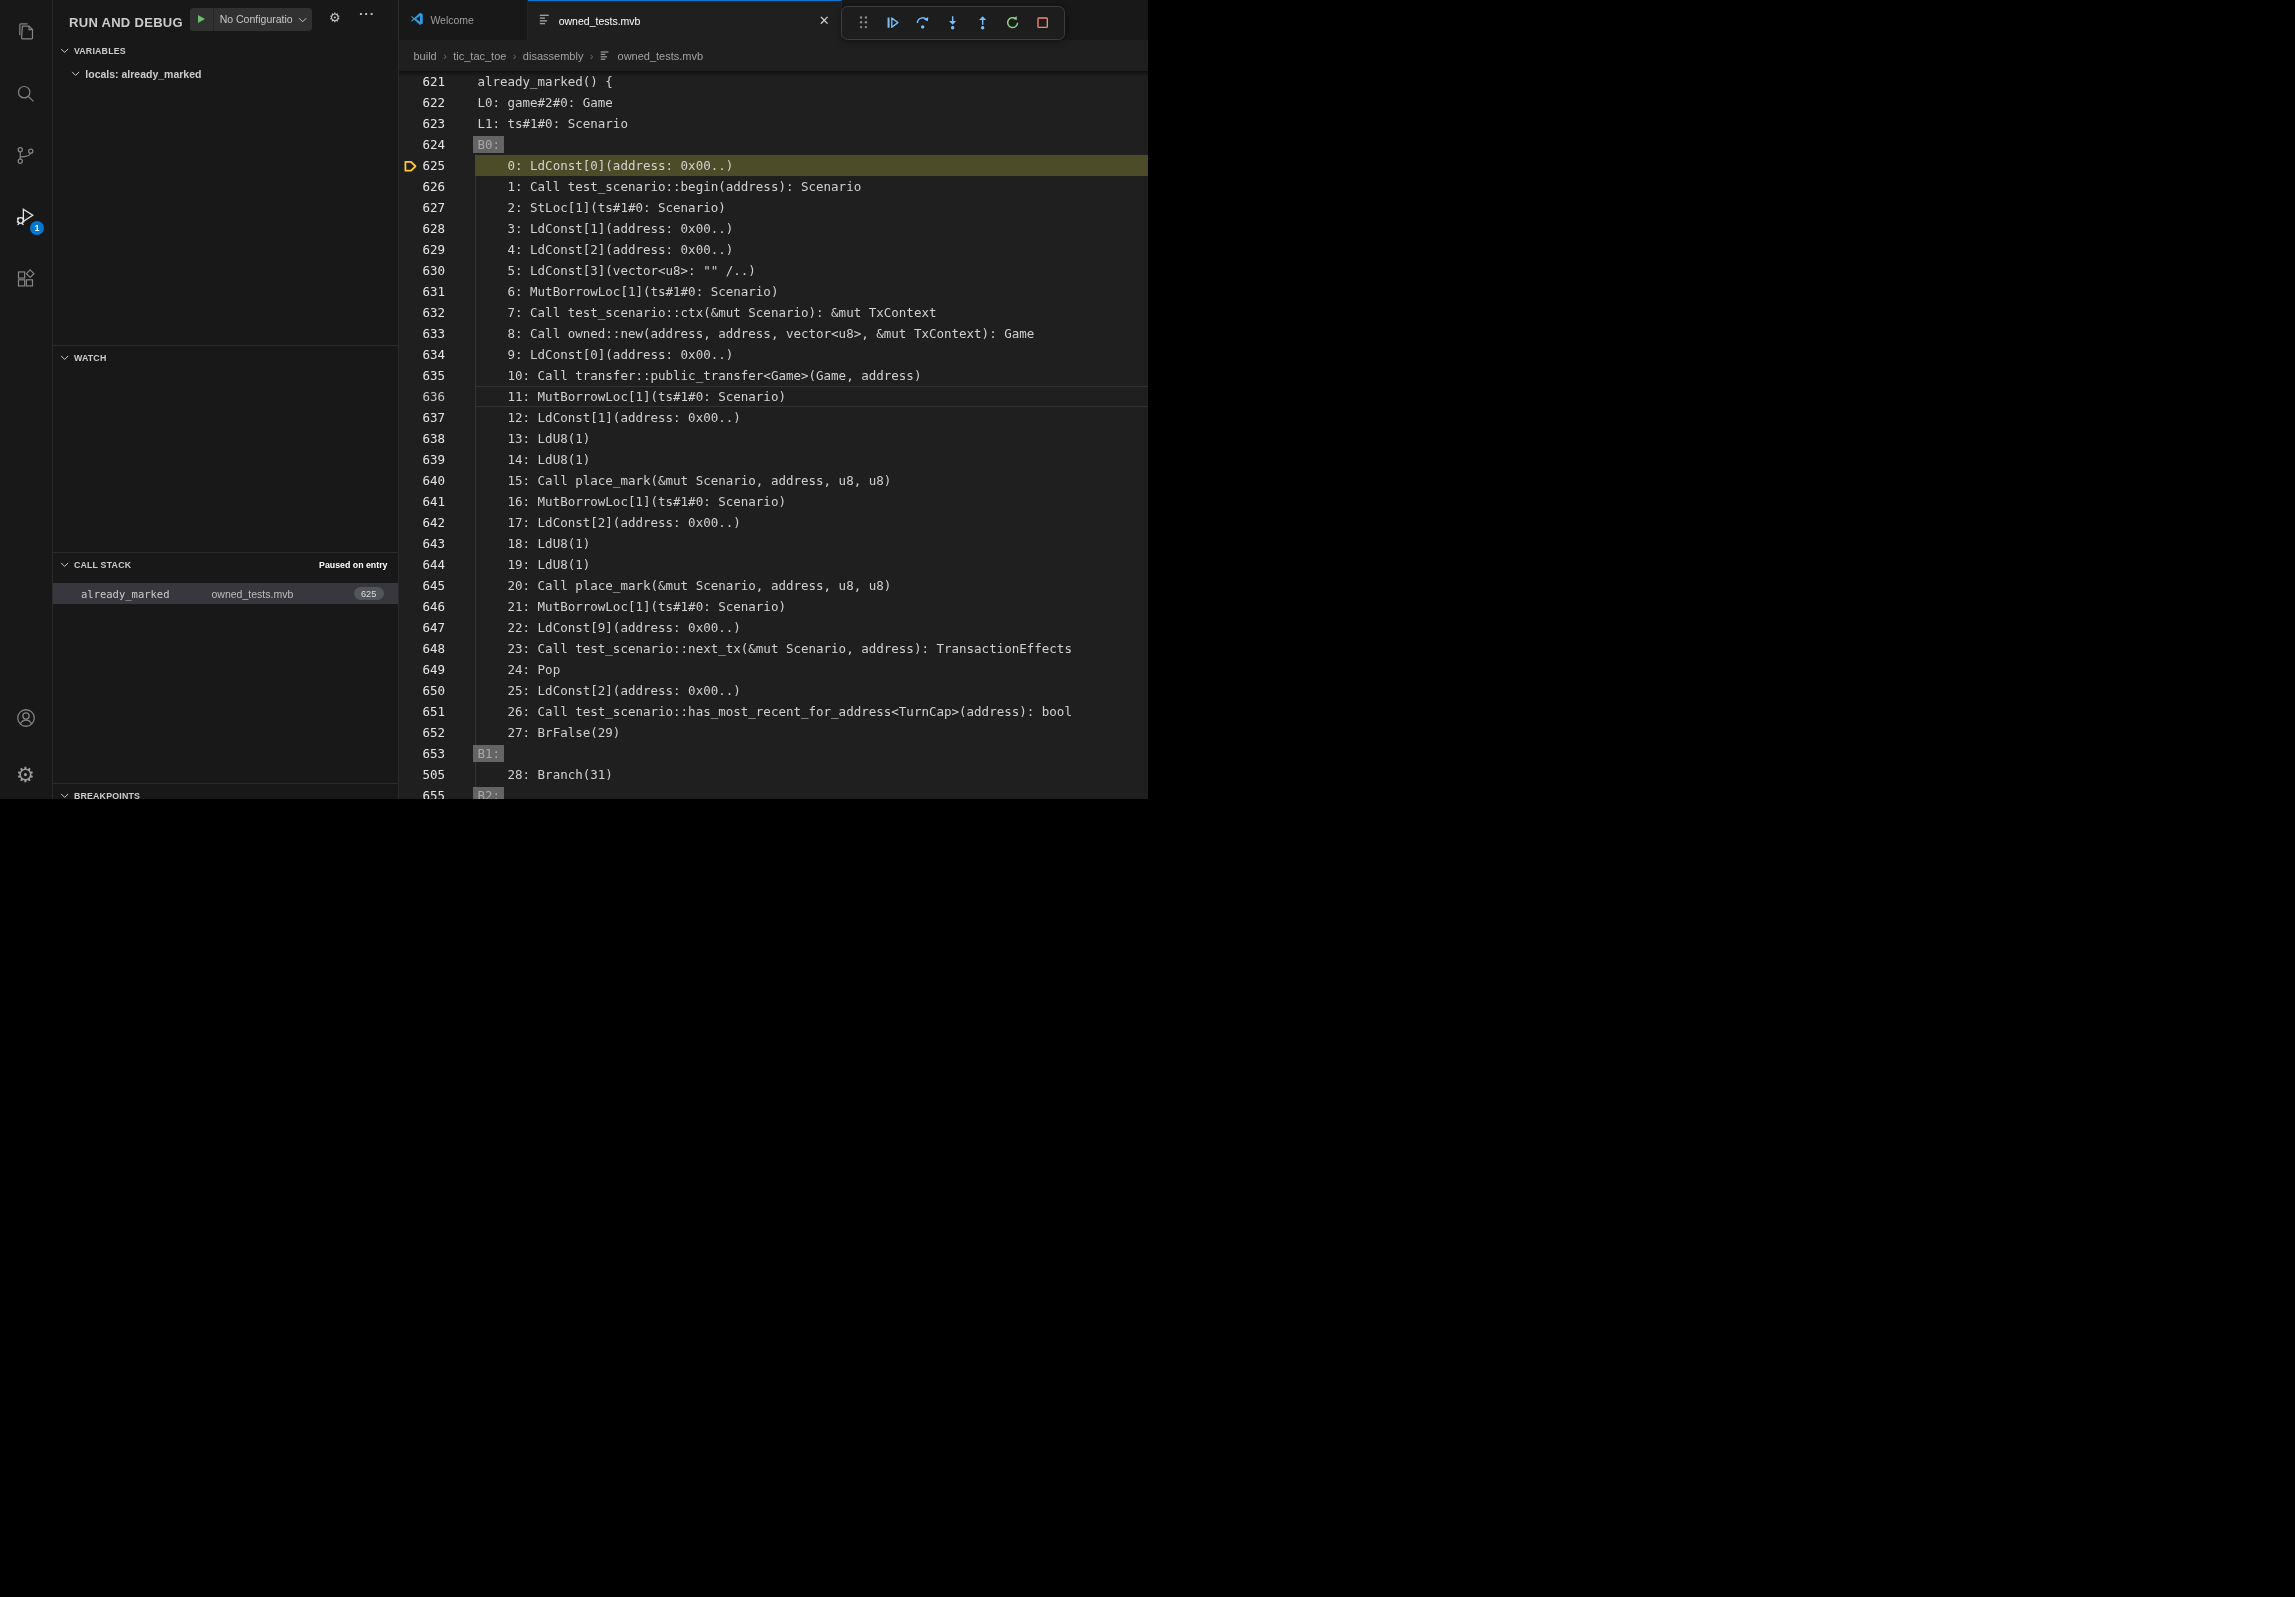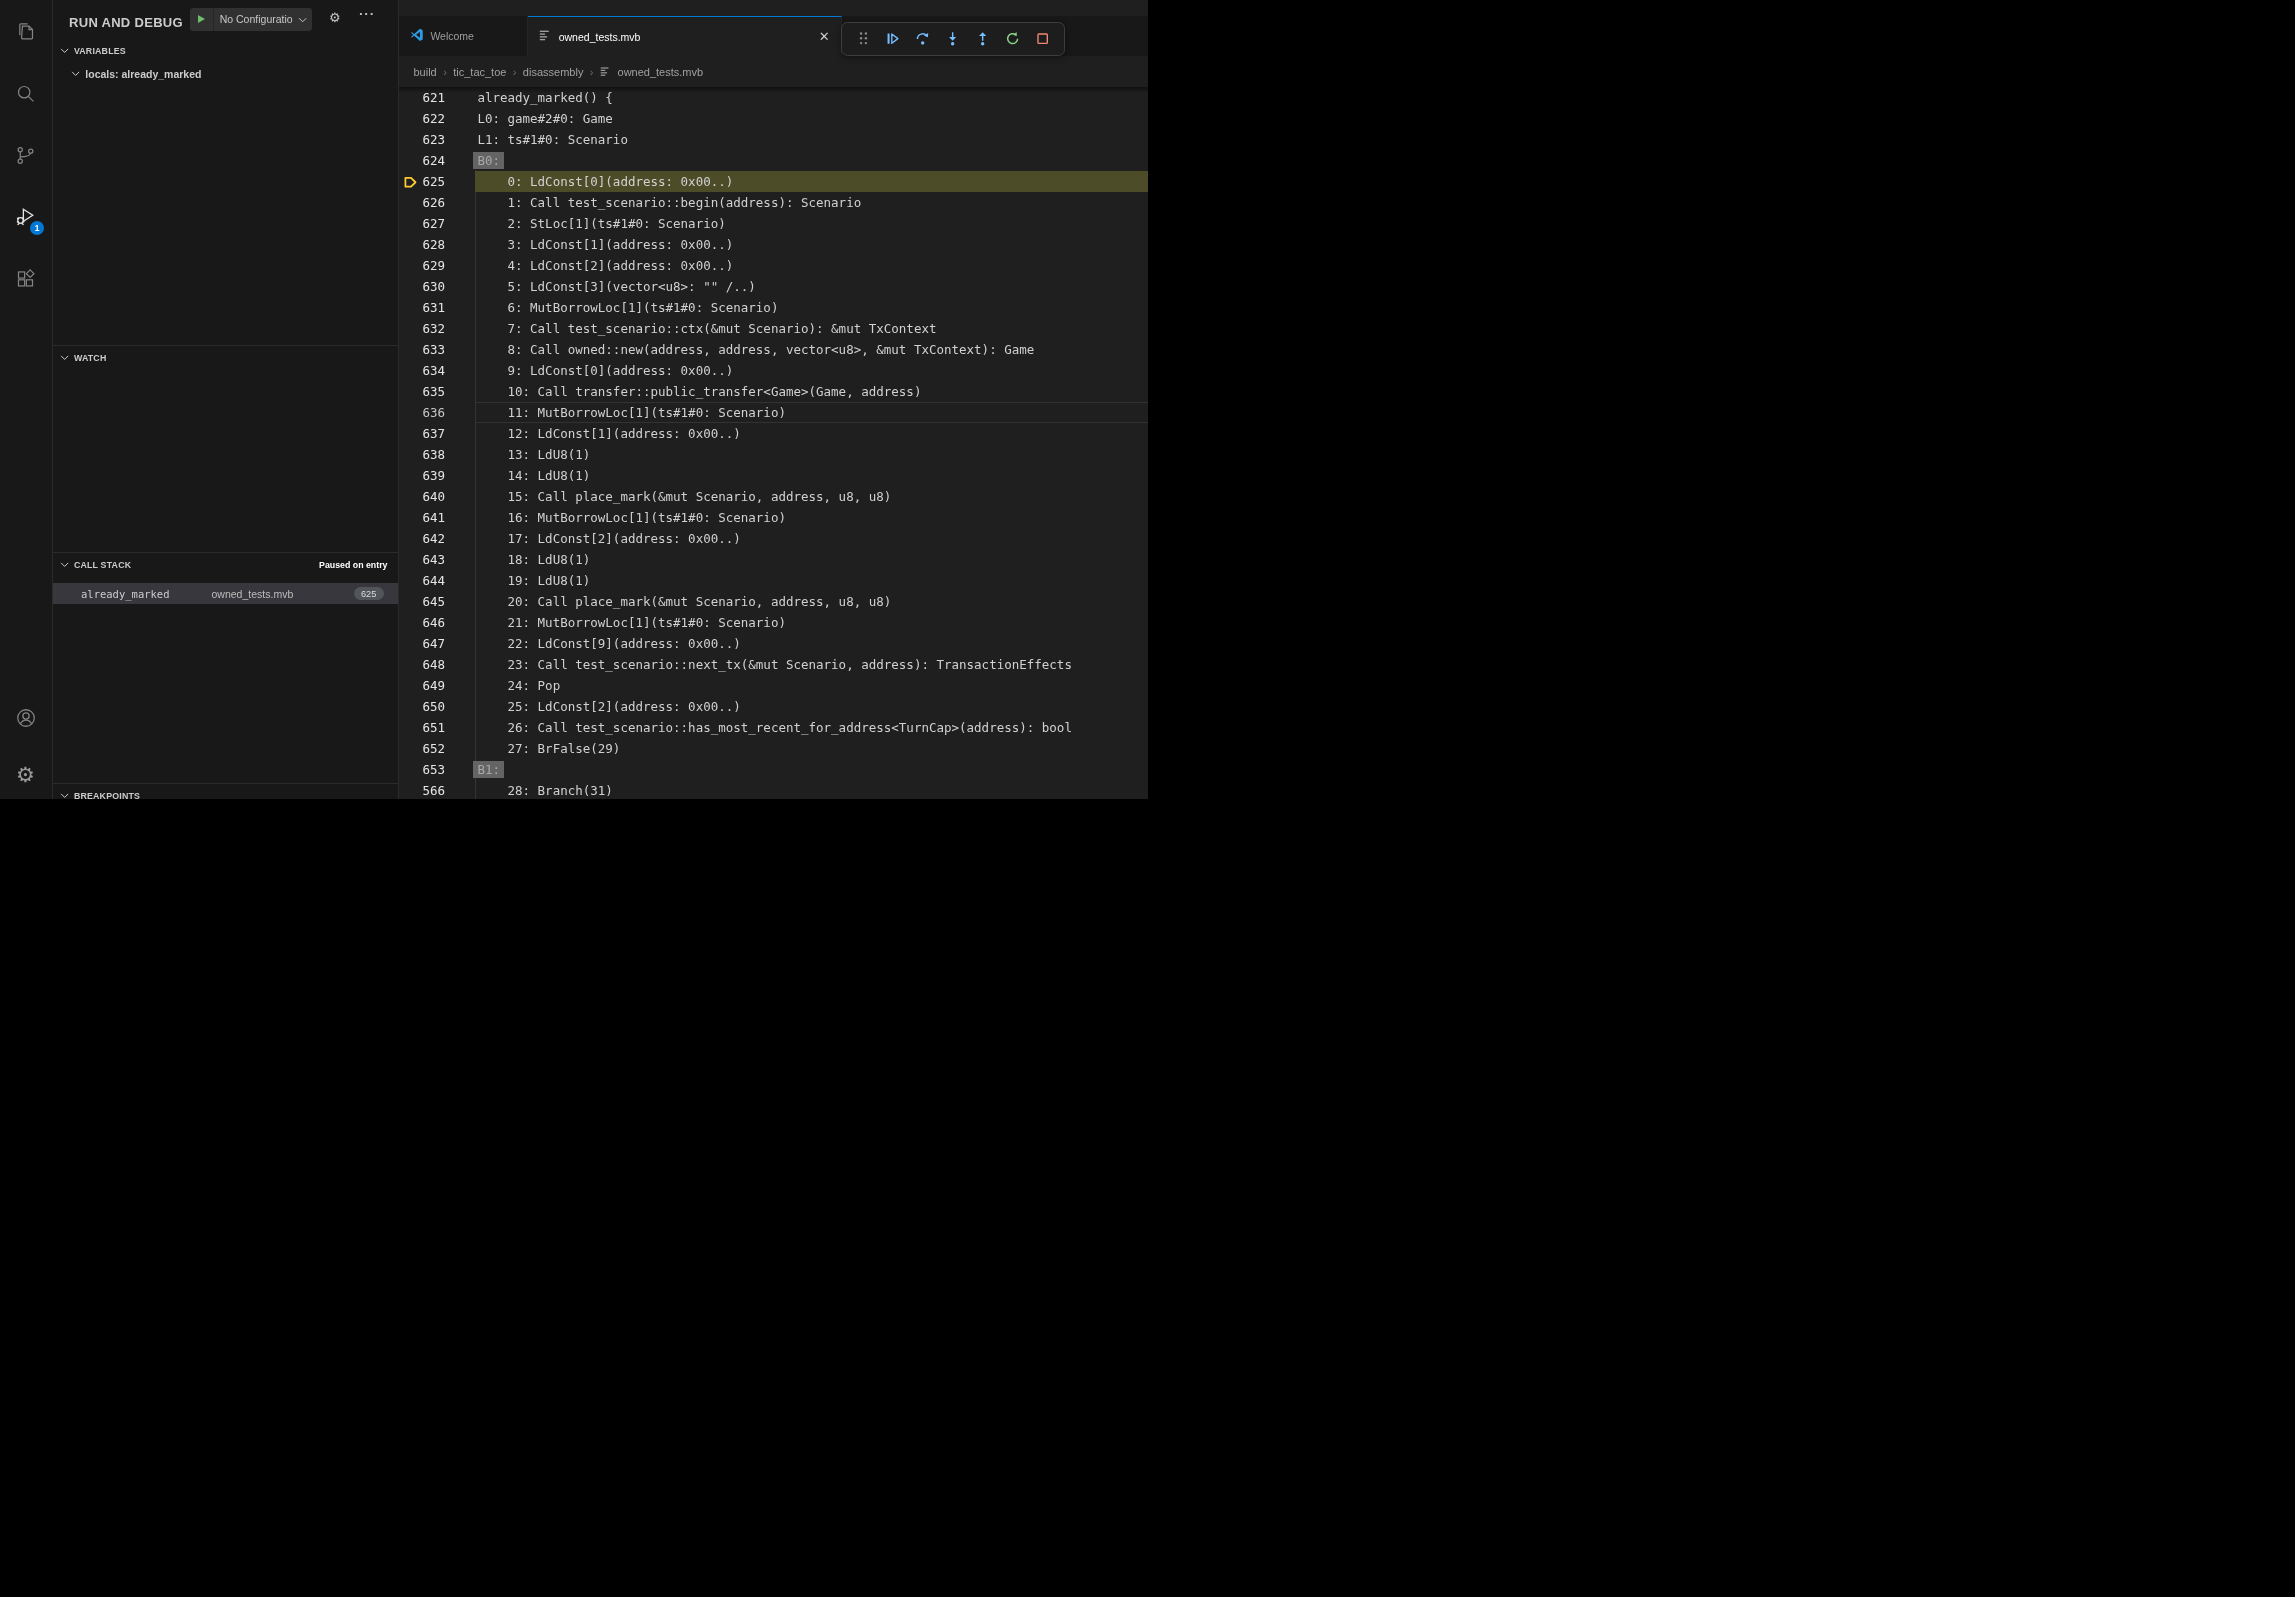--- a/index.html
+++ b/index.html
@@ -39,21 +39,21 @@
   .sec-title{font-size:8.8px;font-weight:700;letter-spacing:0.2px;color:#cccccc;}
   .sec-status{margin-left:auto;margin-right:10.5px;font-size:8.8px;font-weight:700;color:#ffffff;}
   .tree-row{display:flex;align-items:center;height:21px;padding-left:17px;gap:4px;}
   .tree-label{font-size:10.5px;font-weight:600;color:#cccccc;}
   .frame-row{position:absolute;top:30px;left:0;right:0;height:21px;background:#37373d;display:flex;align-items:center;}
   .frame-name{margin-left:28px;font-family:"DejaVu Sans Mono",monospace;font-size:10.5px;color:#cccccc;}
   .frame-file{margin-left:42px;font-size:10.5px;color:#bdbdbd;}
   .frame-badge{margin-left:auto;margin-right:14.5px;background:#52555a;border-radius:8.8px;padding:1.6px 7.2px;font-size:9.2px;color:#dcdcdc;}
 
   
-  .editor{position:absolute;left:399px;top:0;right:0;height:100%;margin-top:16px;}
+  .editor{position:absolute;left:399px;top:0;right:0;height:100%;}
   .tabbar{position:absolute;top:0;left:0;right:0;height:40px;background:#181818;display:flex;}
   .tab{display:flex;align-items:center;gap:6.4px;padding:0 11.3px;font-size:10.5px;height:100%;box-sizing:border-box;border-right:0.8px solid #252525;}
   .tab-welcome{width:129px;color:#9d9d9d;}
   .tab-active{width:314px;color:#ffffff;background:#1f1f1f;border-top:1.6px solid #0078d4;}
   .tab-close{margin-left:auto;color:#cccccc;font-size:13px;line-height:1;}
 
   .toolbar{position:absolute;left:442px;top:5.6px;width:222px;height:32px;background:#1d1d1e;border:0.8px solid #3e3e40;
            border-radius:6.4px;display:flex;align-items:center;justify-content:center;box-shadow:0 1.6px 6.4px rgba(0,0,0,.4);z-index:10;}
   .tb-btn{width:30px;height:24px;display:flex;align-items:center;justify-content:center;}
 
@@ -340,19 +340,19 @@
           <div class="line"><div class="gutter">644</div><div class="ltext">    19: LdU8(1)</div></div>
           <div class="line"><div class="gutter">645</div><div class="ltext">    20: Call place_mark(&amp;mut Scenario, address, u8, u8)</div></div>
           <div class="line"><div class="gutter">646</div><div class="ltext">    21: MutBorrowLoc[1](ts#1#0: Scenario)</div></div>
           <div class="line"><div class="gutter">647</div><div class="ltext">    22: LdConst[9](address: 0x00..)</div></div>
           <div class="line"><div class="gutter">648</div><div class="ltext">    23: Call test_scenario::next_tx(&amp;mut Scenario, address): TransactionEffects</div></div>
           <div class="line"><div class="gutter">649</div><div class="ltext">    24: Pop</div></div>
           <div class="line"><div class="gutter">650</div><div class="ltext">    25: LdConst[2](address: 0x00..)</div></div>
           <div class="line"><div class="gutter">651</div><div class="ltext">    26: Call test_scenario::has_most_recent_for_address&lt;TurnCap&gt;(address): bool</div></div>
           <div class="line"><div class="gutter">652</div><div class="ltext">    27: BrFalse(29)</div></div>
           <div class="line"><div class="gutter">653</div><div class="ltext"><span class="blabel">B1:</span></div></div>
-          <div class="line"><div class="gutter">566</div><div class="ltext">    28: Branch(31)</div></div>
+          <div class="line"><div class="gutter">505</div><div class="ltext">    28: Branch(31)</div></div>
           <div class="line"><div class="gutter">655</div><div class="ltext"><span class="blabel">B2:</span></div></div>
         </div>
     </div>
   </div>
 </div>
 
 
 </body></html>

